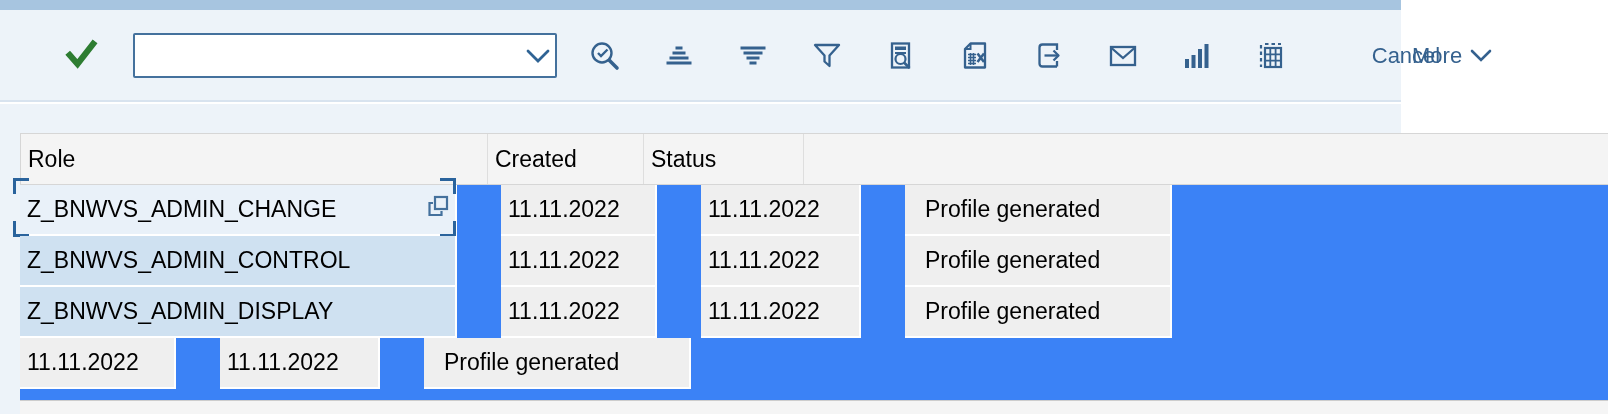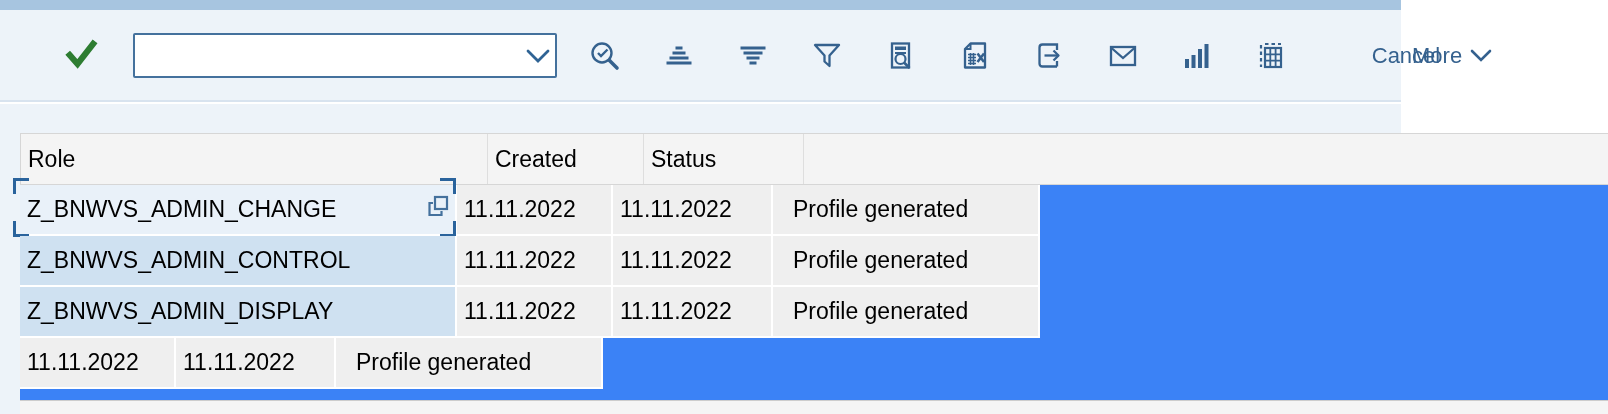--- a/index.html
+++ b/index.html
@@ -40,21 +40,21 @@
            border-top:1px solid #d6d6d6; border-bottom:1px solid #d6d6d6; }
   .th { display:flex; align-items:center; padding-left:7px;
         font-size:23px; color:#000; border-left:1px solid #dedede; }
   .th:first-child { border-left:1px solid #d6d6d6; }
   .th-role    { width:437px; }
   .th-created { width:156px;margin-left:30px; }
   .th-changed { width:160px; }
   .th-status  { width:267px; }
   .th-filler  { flex:1; border-left:1px solid #dedede; border-right:none; }
 
-  .trow { display:flex; height:51px; }
+  .trow { display:flex; height:51px;gap:44px; }
   .td { display:flex; align-items:center; padding-left:7px; font-size:23px;
         border-right:2px solid #fff; border-bottom:2px solid #fff; }
   .td-role    { width:437px; background:#cfe1f1; position:relative; }
   .td-created { width:156px; background:#efefef; }
   .td-changed { width:160px; background:#efefef; }
   .td-status  { width:267px; background:#efefef; padding-left:20px; }
   .trow.selected .td-role { background:#e9f1f9; }
 
   .focus-frame { position:absolute; left:-7px; top:-7px; right:-1px; bottom:-3px; pointer-events:none; }
   .fc { position:absolute; width:16px; height:16px; border:0 solid #2a639c; }

